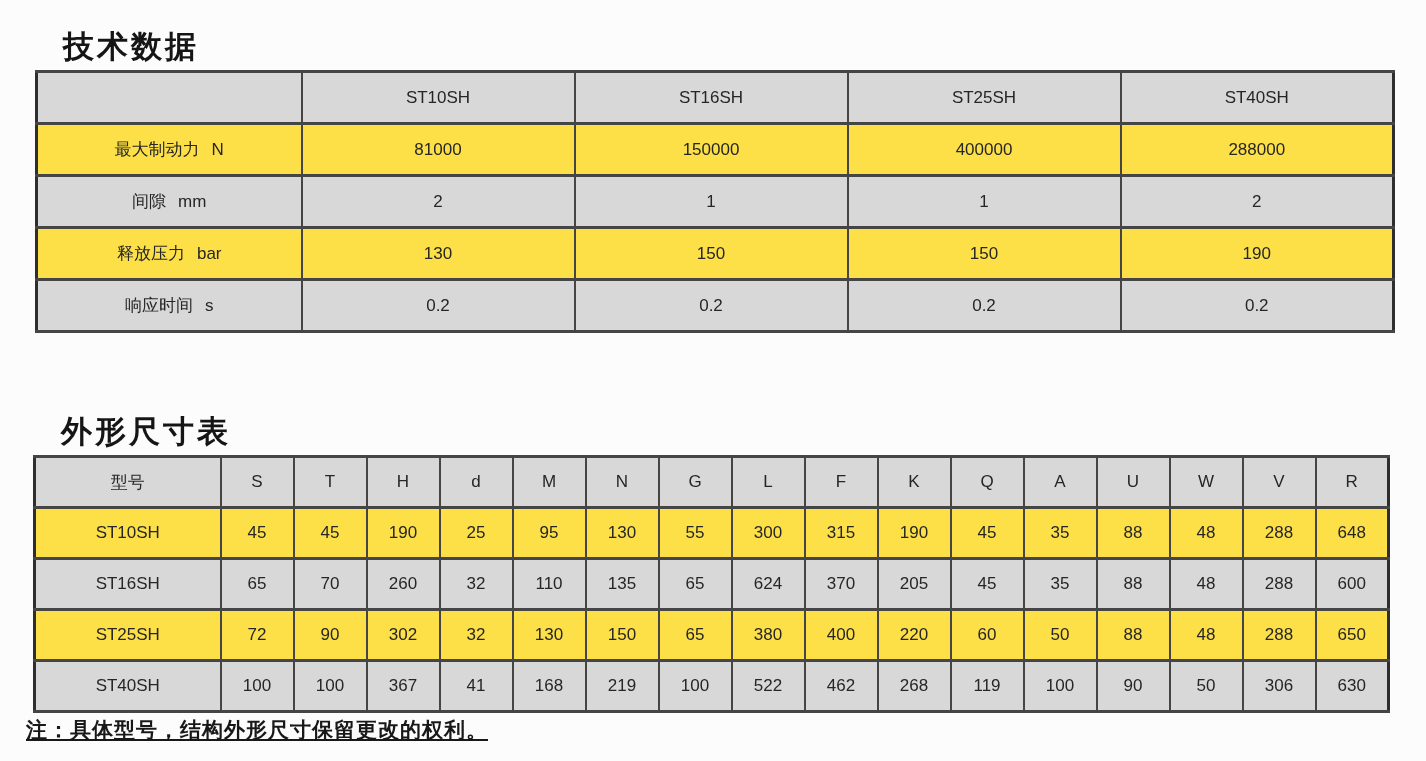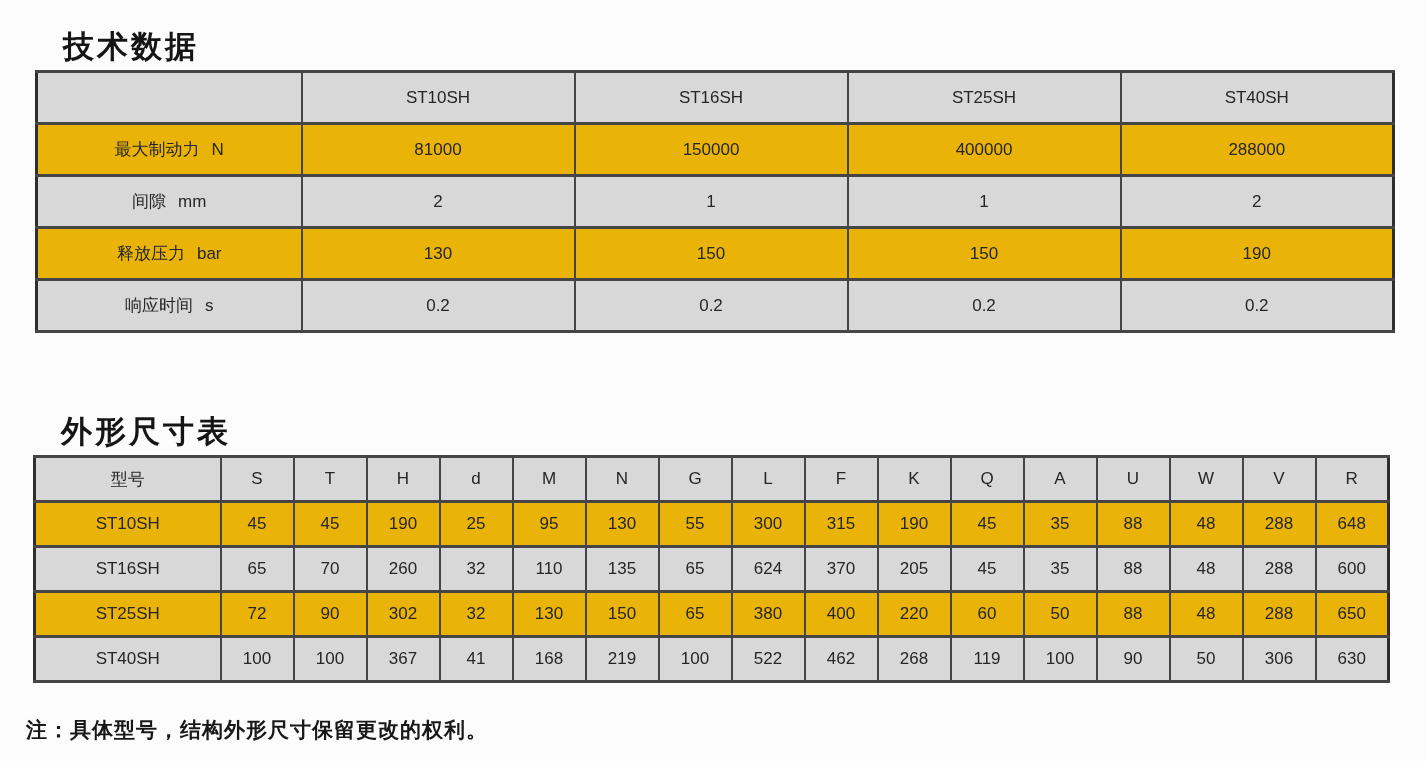--- a/index.html
+++ b/index.html
@@ -21,49 +21,50 @@
     letter-spacing:3px;
     font-family:"Liberation Sans", sans-serif;
   }
   #title-tech{left:47px;top:10px;}
   #title-dim{left:45px;top:395px;}
 
   table{
     border-collapse:collapse;table-layout:fixed;
     position:absolute;
     border:3px solid var(--border-outer);
-    background:#eab308;
+    background:#fde047;
   }
   td{
     border-left:2px solid var(--border);
     border-right:2px solid var(--border);
     border-top:3px solid var(--border);
     border-bottom:3px solid var(--border);
     text-align:center;vertical-align:middle;
     font-size:17px;padding:0 2px;color:#262626;
     overflow:hidden;white-space:nowrap;
   }
   tr.shade td{background:var(--shade);}
 
   #tech-table{left:35px;top:70px;width:1358px;}
   #tech-table tr{height:52px;}
   #tech-table col.c-label{width:265px;}
   #tech-table col.c-data{width:273px;}
   .unit{margin-left:12px;}
 
   #dim-table{left:33px;top:455px;width:1357px;}
-  #dim-table tr{height:45px;}
+  #dim-table tr{height:51px;}
   #dim-table col.c-model{width:186px;}
   #dim-table col.c-dim{width:73px;}
 
   #note{
     position:absolute;left:26px;top:716px;margin:0;
     font-family:"Liberation Serif", serif;
     font-weight:bold;font-size:21px;color:#181818;
     letter-spacing:1px;
+    text-decoration:underline;
   }
 </style>
 </head>
 <body>
 
 <h1 class="doc-title" id="title-tech">技术数据</h1>
 
 <table id="tech-table">
   <colgroup>
     <col class="c-label">

